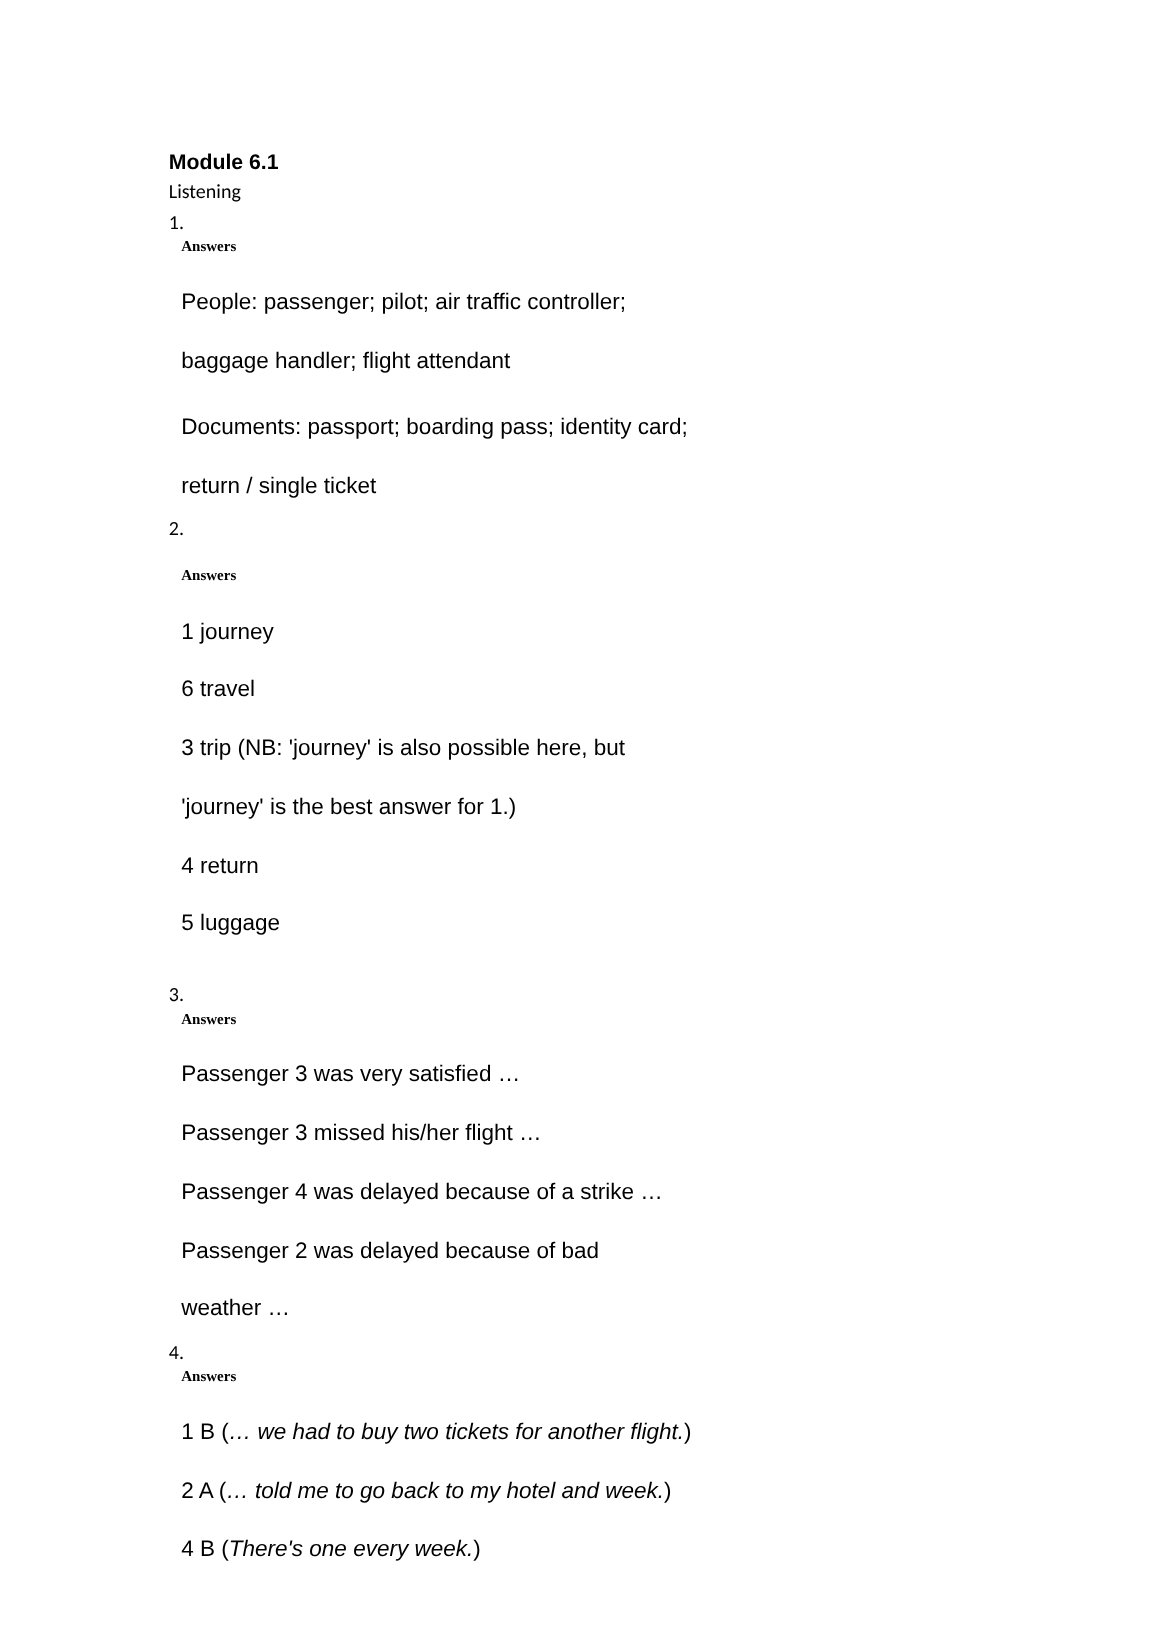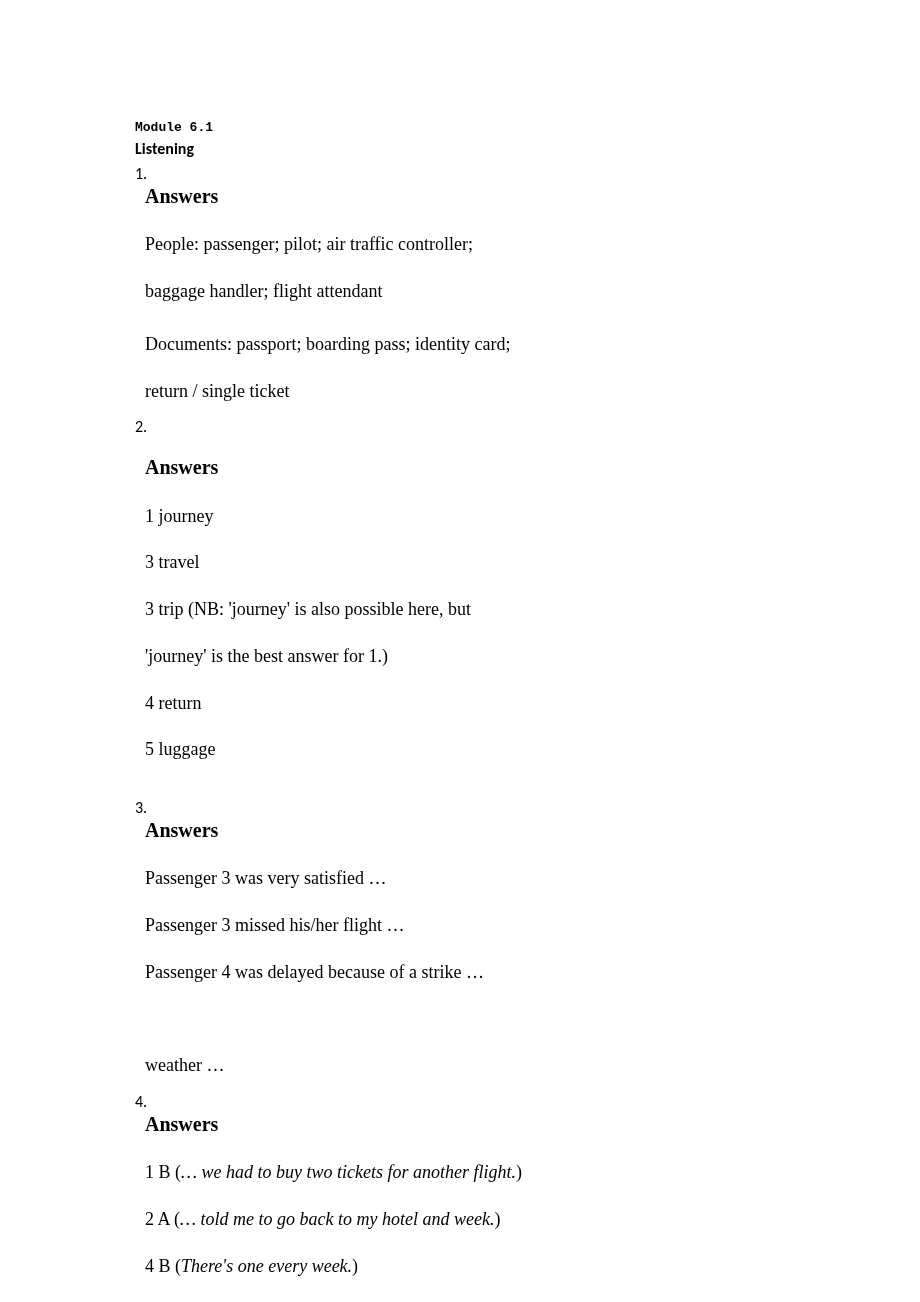--- a/index.html
+++ b/index.html
@@ -5,49 +5,49 @@
     * { margin: 0; padding: 0; box-sizing: border-box; }
     body {
       background: #ffffff;
       width: 920px;
       height: 1302px;
       font-family: Georgia, 'Times New Roman', serif;
       color: #000;
       padding: 120px 0 0 135px;
     }
     .module-title {
-      font-family: Liberation Mono, monospace;
+      font-family: Liberation Sans, sans-serif;
       font-weight: bold;
-      font-size: 13px;
+      font-size: 17px;
       margin-bottom: 4px;
     }
     .section-label {
       font-family: Calibri, Arial, sans-serif;
-      font-weight: bold;
+      font-weight: normal;
       font-size: 16px;
       margin-bottom: 6px;
     }
     .qnum {
       font-family: Calibri, Arial, sans-serif;
       font-size: 16px;
       margin-top: 4px;
       margin-bottom: 2px;
     }
     .answers-block {
       margin-left: 10px;
       margin-bottom: 14px;
     }
     .answers-heading {
       font-family: Georgia, 'Times New Roman', serif;
       font-weight: bold;
-      font-size: 20px;
+      font-size: 12px;
       margin-bottom: 2px;
     }
     .answers-body {
-      font-family: Liberation Serif, serif;
+      font-family: Liberation Sans, sans-serif;
       font-size: 18px;
       line-height: 1.3;
       white-space: pre-line;
     }
     .answers-body .italic { font-style: italic; }
     .gap-sm { height: 6px; }
     .gap-md { height: 18px; }
   </style>
 </head>
 <body>
@@ -66,37 +66,37 @@
     <span>return / single ticket</span>
   </div>
 </div>
 
 <div class="qnum">2.</div>
 <div class="gap-md"></div>
 <div class="answers-block">
   <div class="answers-heading">Answers</div>
   <div class="answers-body">
     <span>1  journey</span><br>
-    <span>3  travel</span><br>
+    <span>6  travel</span><br>
     <span>3  trip (NB: 'journey' is also possible here, but</span><br>
     <span>'journey' is the best answer for 1.)</span><br>
     <span>4  return</span><br>
     <span>5  luggage</span>
   </div>
 </div>
 
 <div class="gap-md"></div>
 <div class="qnum">3.</div>
 <div class="answers-block">
   <div class="answers-heading">Answers</div>
   <div class="answers-body">
     <span>Passenger 3 was very satisfied …</span><br>
     <span>Passenger 3 missed his/her flight …</span><br>
     <span>Passenger 4 was delayed because of a strike …</span><br>
-    <br>
+    <span>Passenger 2 was delayed because of bad</span><br>
     <span>weather …</span>
   </div>
 </div>
 
 <div class="qnum">4.</div>
 <div class="answers-block">
   <div class="answers-heading">Answers</div>
   <div class="answers-body">
     <div><span>1  B (</span><span class="italic">… we had to buy two tickets for another flight.</span><span>)</span></div>
     <div><span>2  A (</span><span class="italic">… told me to go back to my hotel and week.</span><span>)</span></div>

